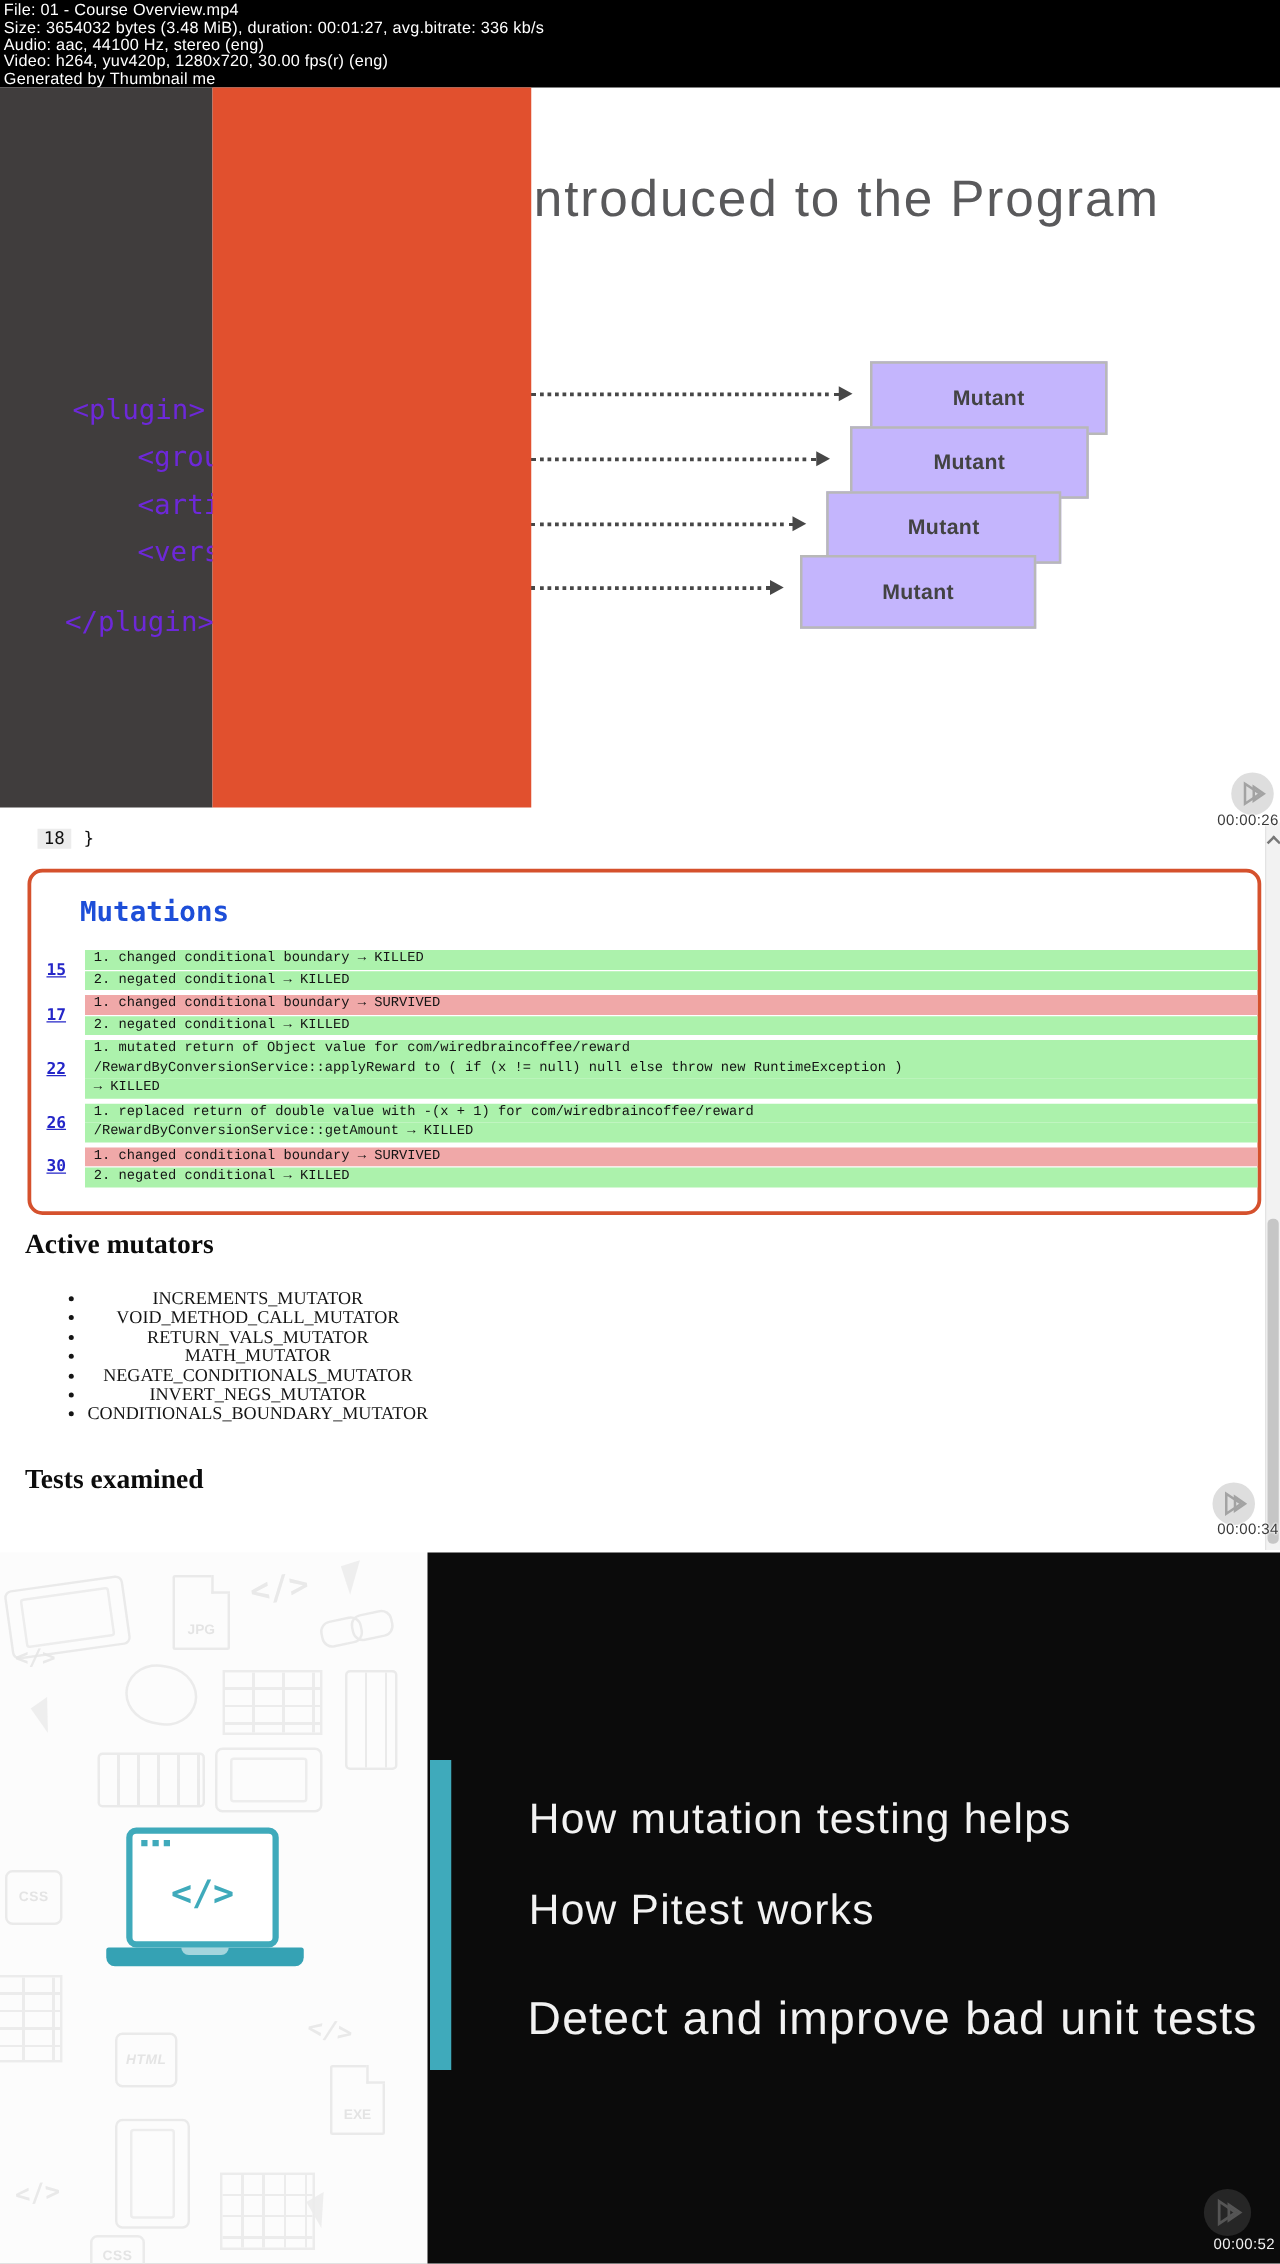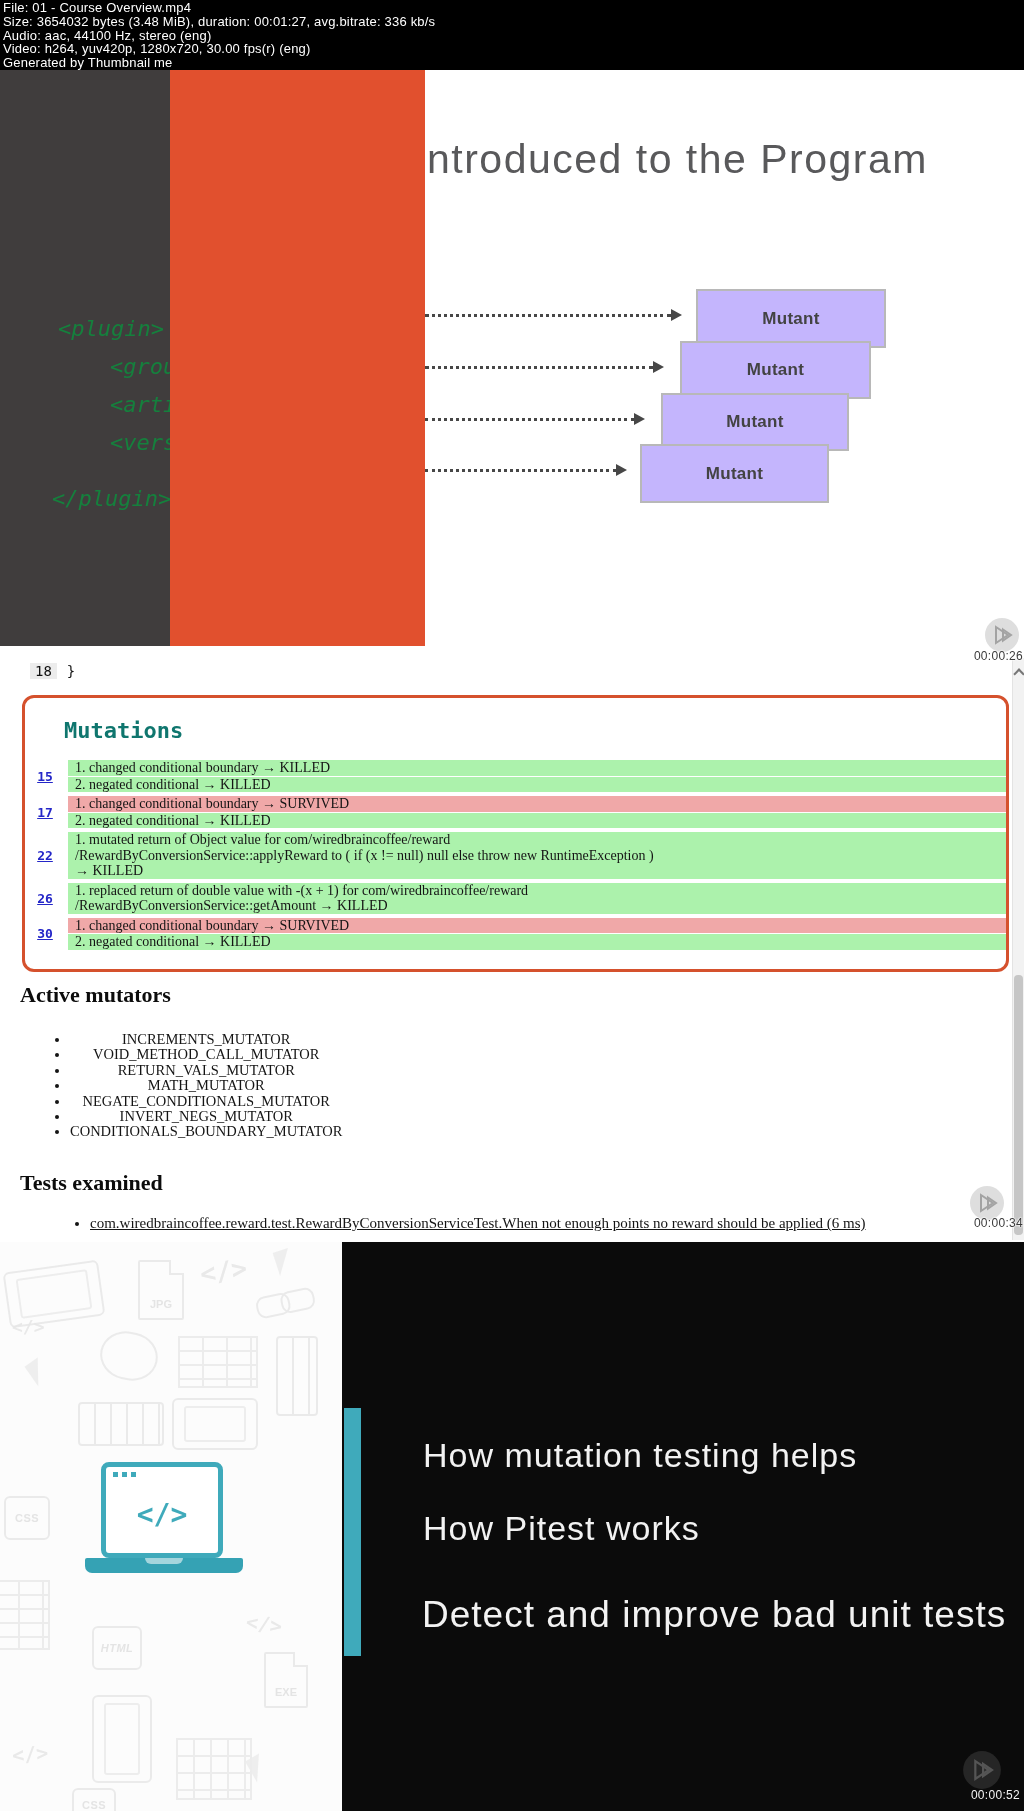--- a/index.html
+++ b/index.html
@@ -8,21 +8,21 @@
 
   
   .hdr{position:absolute;left:0;top:0;width:1024px;height:70px;background:#000;color:#fff;
        padding:1px 0 0 3px;box-sizing:border-box;}
   .hdr div{font-size:13px;line-height:13.8px;letter-spacing:.2px;white-space:nowrap;}
 
   
   .f1-dark{position:absolute;left:0;top:70px;width:170px;height:576px;background:var(--frame-dark);z-index:1;}
   .f1-orange{position:absolute;left:170px;top:70px;width:255px;height:576px;background:var(--accent-orange);z-index:3;}
   .f1-code{position:absolute;z-index:2;font-family:"DejaVu Sans Mono",monospace;font-size:22px;
-           color:#15803d;white-space:nowrap;font-style:italic;}
+           color:#6d28d9;white-space:nowrap;}
   .f1-title{position:absolute;left:427px;top:136px;font-size:41px;color:#59595B;font-weight:400;
             letter-spacing:1.5px;white-space:nowrap;z-index:2;}
   .arrow{position:absolute;border-top:3px dotted #474747;z-index:2;}
   .arrow::after{content:"";position:absolute;right:-11px;top:-8px;width:0;height:0;
                 border-left:11px solid #474747;border-top:6.5px solid transparent;border-bottom:6.5px solid transparent;}
   .mutant-box{position:absolute;background:#c4b5fd;border:2px solid #B8B8B8;display:flex;align-items:center;
               justify-content:center;font-weight:bold;font-size:17px;color:#434343;letter-spacing:.3px;z-index:2;}
 
   
   .pg{position:absolute;z-index:6;}
@@ -35,28 +35,28 @@
   .ts-dark{color:#F4F4F4;text-shadow:none;}
 
   
   .mono{font-family:"DejaVu Sans Mono",monospace;}
   .line36{position:absolute;left:30px;top:663px;font-size:14px;color:#111;}
   .line36 .num{background:#ECECEC;padding:0 5px;}
   .line36 .code{margin-left:10px;}
   .mut-box{position:absolute;left:22px;top:695px;width:987px;height:277px;border:3px solid var(--report-border);
            border-radius:12px;box-sizing:border-box;background:#fff;}
   .mut-head{position:absolute;left:64px;top:718px;font-family:"DejaVu Sans Mono",monospace;
-            font-weight:bold;font-size:22px;color:#0f766e;}
+            font-weight:bold;font-size:22px;color:#1d4ed8;}
   #mutation-rows{position:absolute;left:30px;top:760px;width:976px;}
   .m-row{display:flex;gap:8px;margin-bottom:4px;}
   .m-num{width:30px;display:flex;align-items:center;justify-content:center;
          font-family:"DejaVu Sans Mono",monospace;font-size:13px;font-weight:bold;
          color:#2426C8;text-decoration:underline;}
   .m-cells{flex:1;display:flex;flex-direction:column;gap:1px;}
-  .m-line{font-family:Liberation Serif, serif;font-size:14px;line-height:15.5px;
+  .m-line{font-family:Liberation Mono, monospace;font-size:11px;line-height:15.5px;
           padding-left:7px;color:#141414;white-space:pre;}
   .killed .m-line{background:var(--killed-green);}
   .survived .m-line{background:var(--survived-red);}
   .serif-head{position:absolute;font-family:"Liberation Serif",serif;font-weight:bold;font-size:22px;color:#0c0c0c;}
   .serif-list{position:absolute;margin:0;padding-left:18px;font-family:"Liberation Serif",serif;
               font-size:14.5px;line-height:15.4px;color:#141414;}
   .test-list{font-size:15px;}
   .test-list li{text-decoration:underline;}
 
   
@@ -216,23 +216,20 @@
       <li>INCREMENTS_MUTATOR</li>
       <li>VOID_METHOD_CALL_MUTATOR</li>
       <li>RETURN_VALS_MUTATOR</li>
       <li>MATH_MUTATOR</li>
       <li>NEGATE_CONDITIONALS_MUTATOR</li>
       <li>INVERT_NEGS_MUTATOR</li>
       <li>CONDITIONALS_BOUNDARY_MUTATOR</li>
     </ul>
 
   <div class="serif-head" style="left:20px;top:1170px;">Tests examined</div>
-  <ul id="test-list" class="serif-list test-list" style="left:72px;top:1216px;">
-      <li>com.wiredbraincoffee.reward.test.RewardByConversionServiceTest.When not enough points no reward should be applied (6 ms)</li>
-    </ul>
 
   <svg class="pg pg-light" style="left:969px;top:1185px;" width="36" height="36" viewBox="0 0 36 36">
     <circle cx="18" cy="18" r="17"></circle>
       <path d="M12 10 L24 18 L12 26 Z"></path>
       <path d="M19 12.5 L27 18 L19 23.5 Z"></path>
   </svg>
   <div class="ts" style="right:1px;top:1216px;">00:00:34</div>
 
   <div class="pattern-area">
     <div class="pi pi-rect" style="left:6px;top:24px;width:92px;height:52px;transform:rotate(-8deg);"></div>

